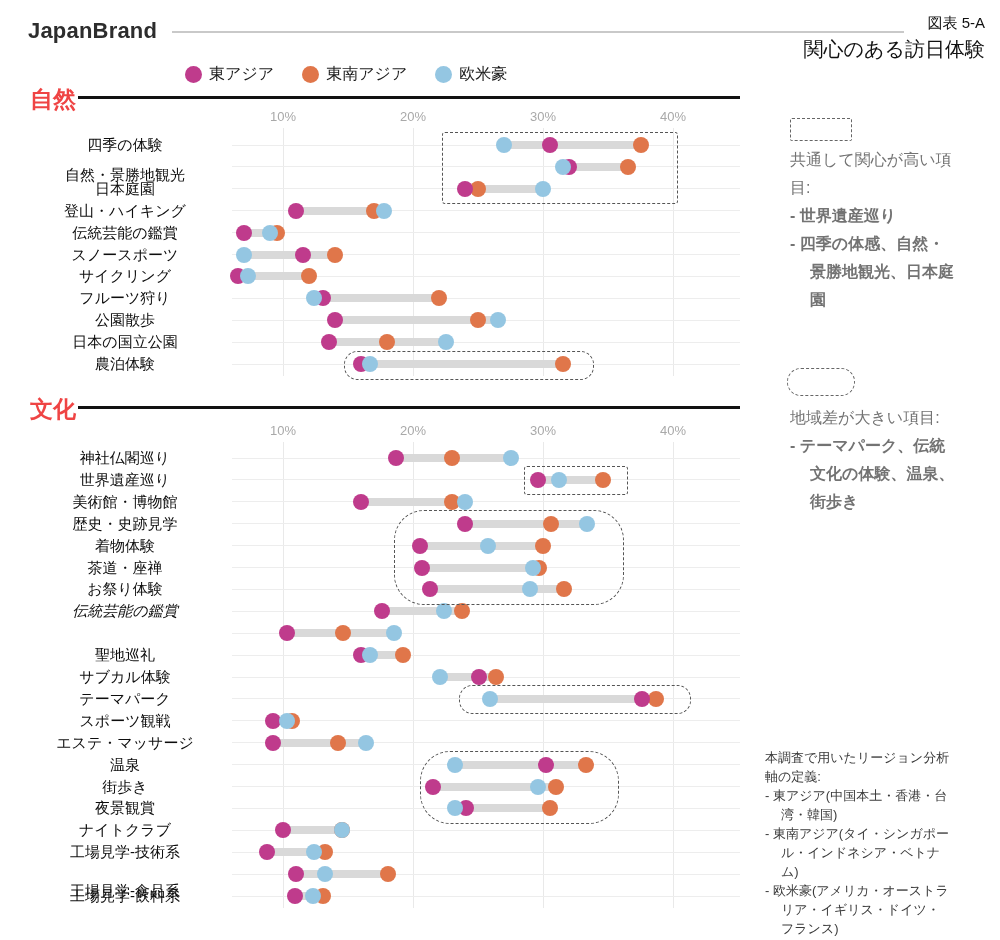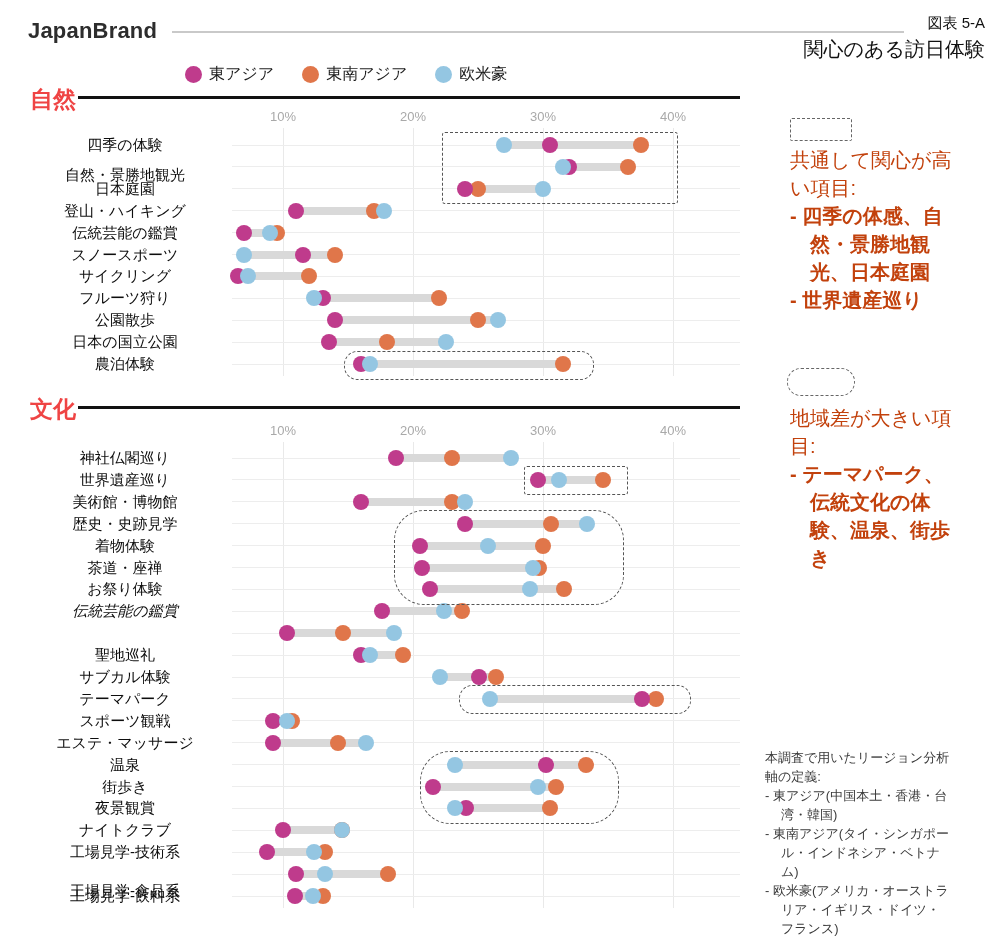--- a/index.html
+++ b/index.html
@@ -28,21 +28,21 @@
   .vgrid{position:absolute;width:1px;background:#e7e7e7;z-index:0;}
   .hgrid{position:absolute;left:232px;width:508px;height:1px;background:#ededed;z-index:0;}
   .rowlabel{position:absolute;left:25px;width:200px;text-align:center;font-size:15px;color:#0d0d0d;height:20px;line-height:20px;z-index:1;}
   .bar{position:absolute;height:8px;border-radius:4px;z-index:2;}
   .dot{position:absolute;width:16px;height:16px;border-radius:50%;z-index:3;}
   .hl{position:absolute;border:1.6px dashed #555;z-index:4;}
 
   
   .swatch-rect{position:absolute;left:790px;top:118px;width:60px;height:21px;border:1.6px dashed #666;border-radius:2px;}
   .swatch-pill{position:absolute;left:787px;top:368px;width:66px;height:26px;border:1.6px dashed #666;border-radius:14px;}
-  .sb-block{position:absolute;width:170px;font-size:20px;line-height:28px;color:#c2410c;}
+  .sb-block{position:absolute;width:170px;font-size:16px;line-height:28px;color:#737373;}
   .sb-common{left:790px;top:146px;}
   .sb-regional{left:790px;top:404px;}
   .sb-item{font-weight:bold;padding-left:20px;text-indent:-20px;}
   .note{position:absolute;left:765px;top:748px;width:188px;font-size:13px;line-height:19px;color:#3a3a3a;}
   .note-item{padding-left:16px;text-indent:-16px;}
 </style>
 </head>
 <body>
 
 <div class="page">
@@ -286,22 +286,22 @@
       <div class="dot" title="工場見学-飲料系 欧米豪: 12.3%" style="left: 304.9px; top: 888px; background: rgb(148, 198, 226);"></div>
       <div class="hl" style="left: 523.5px; top: 466.4px; width: 102.7px; height: 27px; border-color: rgb(85, 85, 85); border-radius: 3px;"></div>
       <div class="hl" style="left: 393.5px; top: 510.2px; width: 228.8px; height: 92.7px; border-color: rgb(85, 85, 85); border-radius: 30px;"></div>
       <div class="hl" style="left: 458.5px; top: 685.4px; width: 230.1px; height: 27px; border-color: rgb(85, 85, 85); border-radius: 13.5px;"></div>
       <div class="hl" style="left: 419.5px; top: 751.1px; width: 197.6px; height: 70.8px; border-color: rgb(85, 85, 85); border-radius: 30px;"></div>
     </div>
 
   <div class="swatch-rect"></div>
   <div class="sb-block sb-common">
     <div>共通して関心が高い項目:</div>
+    <div class="sb-item">- 世界遺産巡り</div>
     <div class="sb-item">- 四季の体感、自然・景勝地観光、日本庭園</div>
-    <div class="sb-item">- 世界遺産巡り</div>
   </div>
 
   <div class="swatch-pill"></div>
   <div class="sb-block sb-regional">
     <div>地域差が大きい項目:</div>
     <div class="sb-item">- テーマパーク、伝統文化の体験、温泉、街歩き</div>
   </div>
 
   <div class="note">
     <div>本調査で用いたリージョン分析軸の定義:</div>

